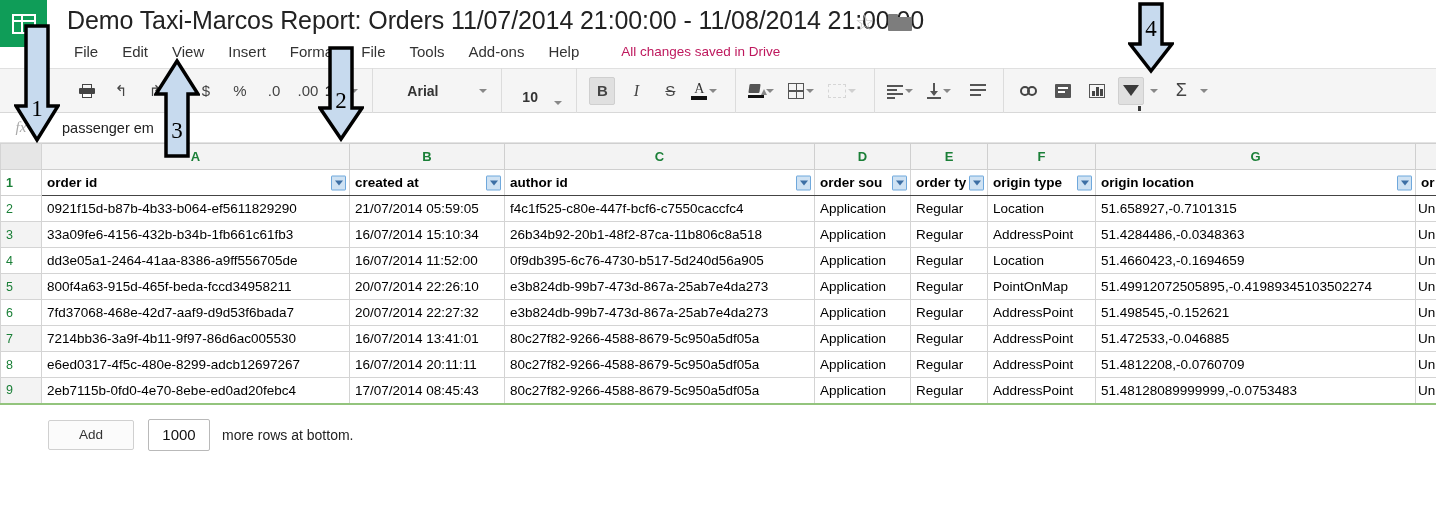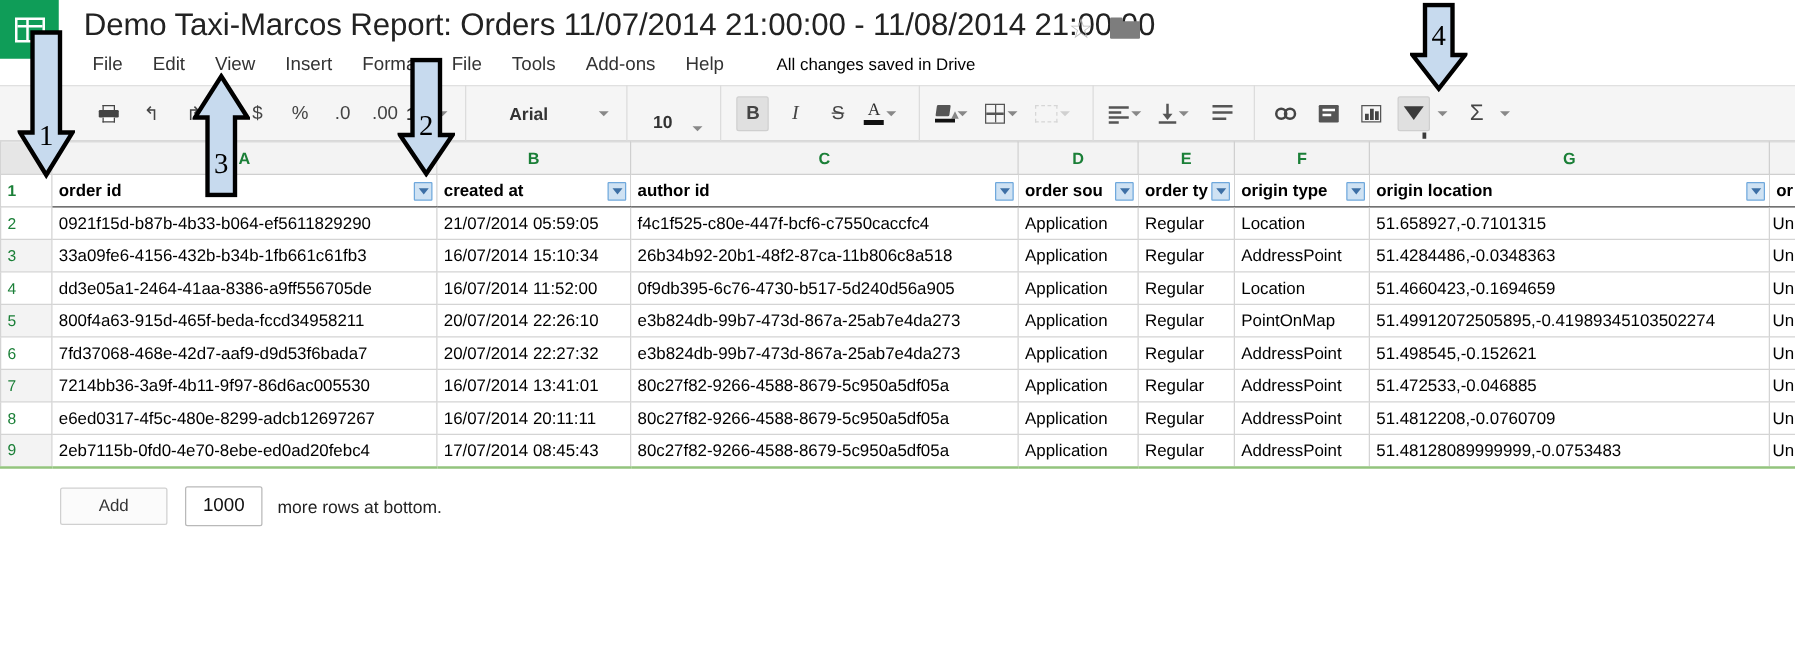--- a/index.html
+++ b/index.html
@@ -81,21 +81,21 @@
     font-size: 15px;
     color: #333;
   }
   .menu-item {
     padding: 2px 12px;
     cursor: default;
     white-space: nowrap;
   }
   .save-status {
     font-size: 13.5px;
-    color: #000000;
+    color: #be185d;
     padding-left: 30px;
     white-space: nowrap;
   }
 
   
   .toolbar {
     position: relative;
     height: 45px;
     background: #f5f5f5;
     border-top: 1px solid #e0e0e0;
@@ -476,20 +476,24 @@
       </div>
       <div class="tb-btn active">
         <span class="ico ico-funnel"></span>
       </div>
       <span class="caret"></span>
       <div class="tb-btn" style="font-size:18px">Σ</div>
       <span class="caret"></span>
     </div>
   </div>
 
+  <div class="formula-bar">
+    <div class="fx">fx</div>
+    <div class="formula-text">passenger em</div>
+  </div>
 
   <div class="grid-wrap">
     <table class="grid">
       <colgroup>
         <col style="width:41px">
           <col style="width:308px">
           <col style="width:155px">
           <col style="width:310px">
         <col style="width:96px">
           <col style="width:77px">

